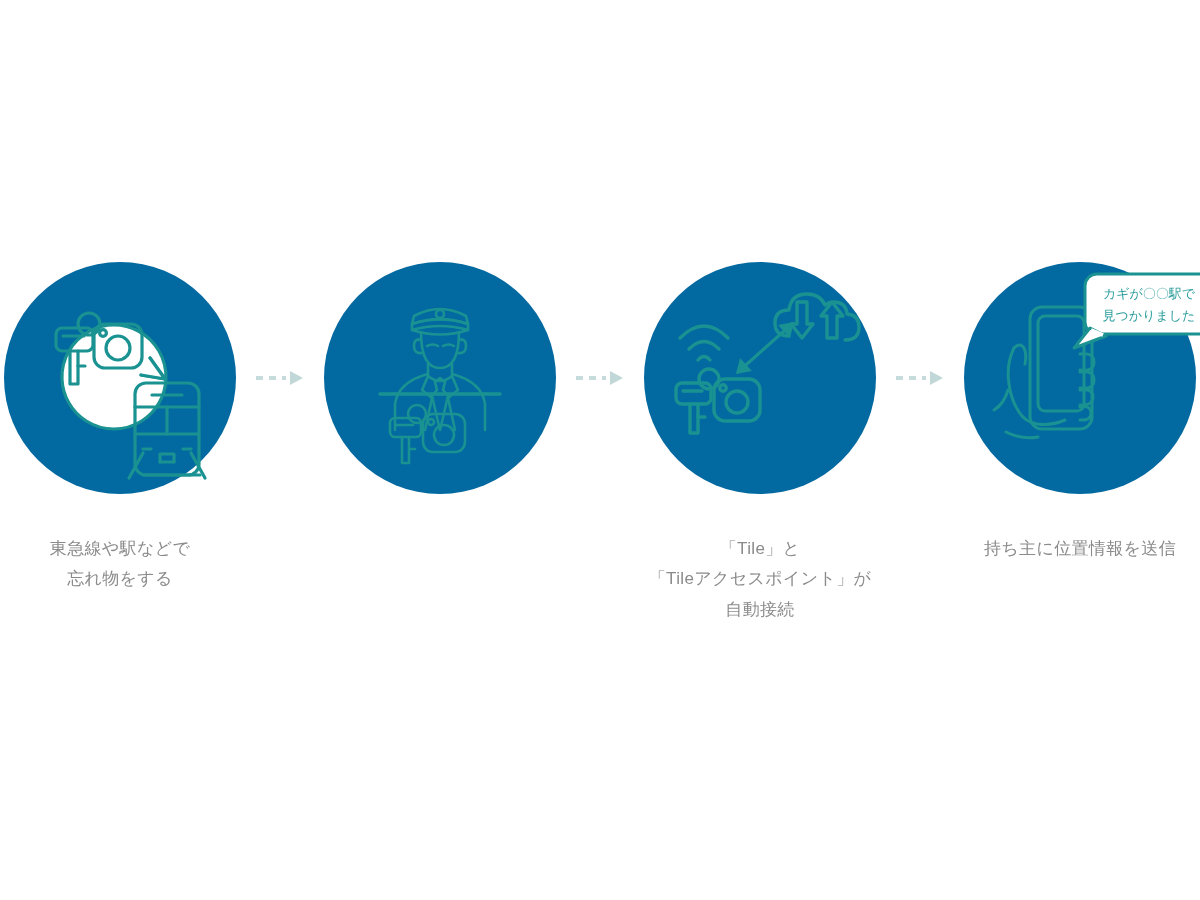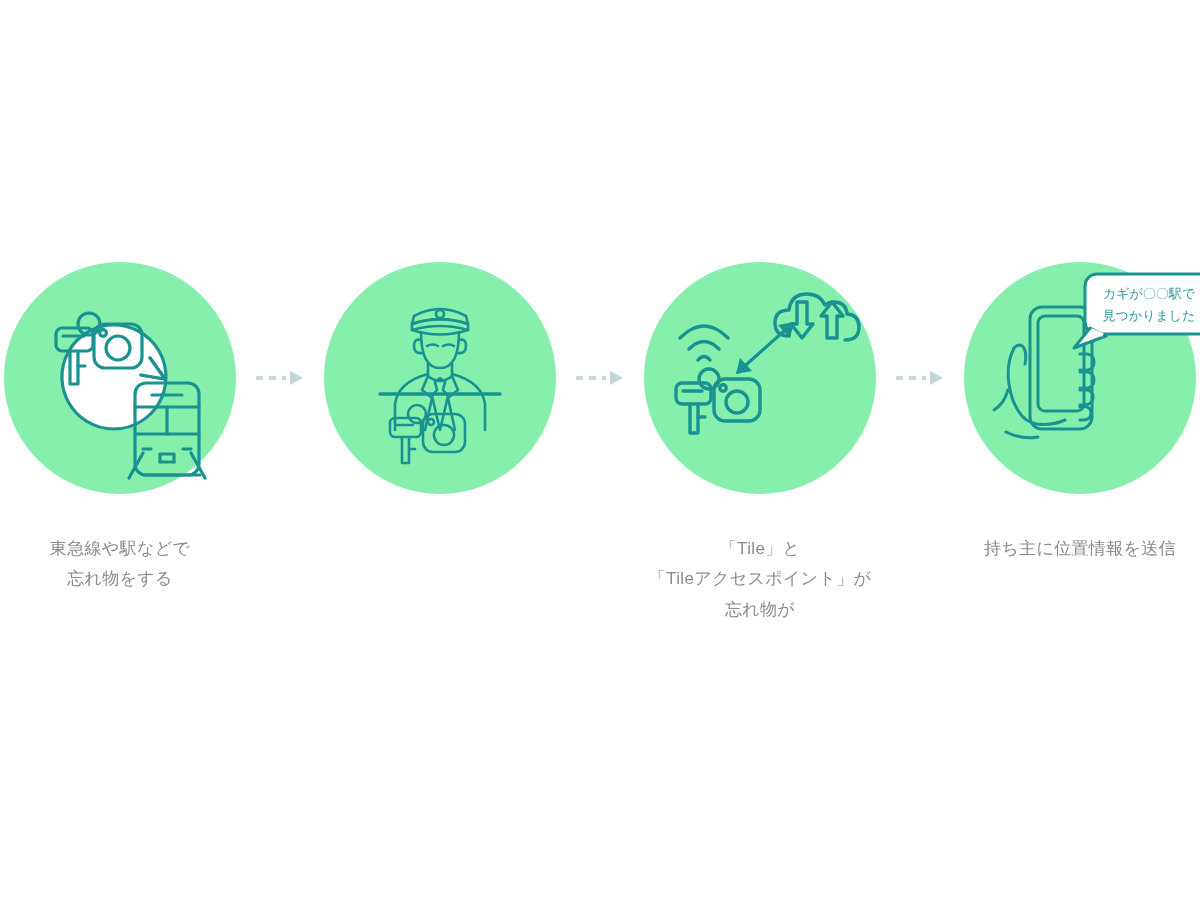--- a/index.html
+++ b/index.html
@@ -39,21 +39,21 @@
     display: flex;
     flex-direction: column;
     align-items: center;
   }
 
   .step-circle {
     position: relative;
     width: 232px;
     height: 232px;
     border-radius: 50%;
-    background: #86efac;
+    background: #0369a1;
     display: flex;
     align-items: center;
     justify-content: center;
   }
 
   .step-art {
     position: absolute;
     left: 0;
     top: 0;
     width: 232px;
@@ -217,21 +217,21 @@
             <path d="M145 74 q-14 0 -14 -13 q0 -13 14 -13 q2 -16 18 -16 q13 0 18 11 q4 -3 9 -3 q12 0 13 12 q12 1 12 13 q0 13 -14 13" stroke-width="3.4"></path>
 
             <path d="M153 40 L163 40 L163 62 L169 62 L158 76 L147 62 L153 62 Z"></path>
 
             <path d="M183 76 L193 76 L193 54 L199 54 L188 40 L177 54 L183 54 Z"></path>
           </g>
         </svg>
       </div>
       <div class="step-caption">「Tile」と
 「Tileアクセスポイント」が
-忘れ物が</div>
+自動接続</div>
     </div>
 
     <div class="connector">
       <svg width="52" height="20" viewBox="0 0 52 20">
         <line x1="2" y1="10" x2="32" y2="10" stroke="#c6dbdb" stroke-width="4" stroke-dasharray="7 6" stroke-linecap="butt"></line>
         <path d="M36 3 L49 10 L36 17 Z" fill="#c2d8d8"></path>
       </svg>
     </div>
 
     <div class="step">

